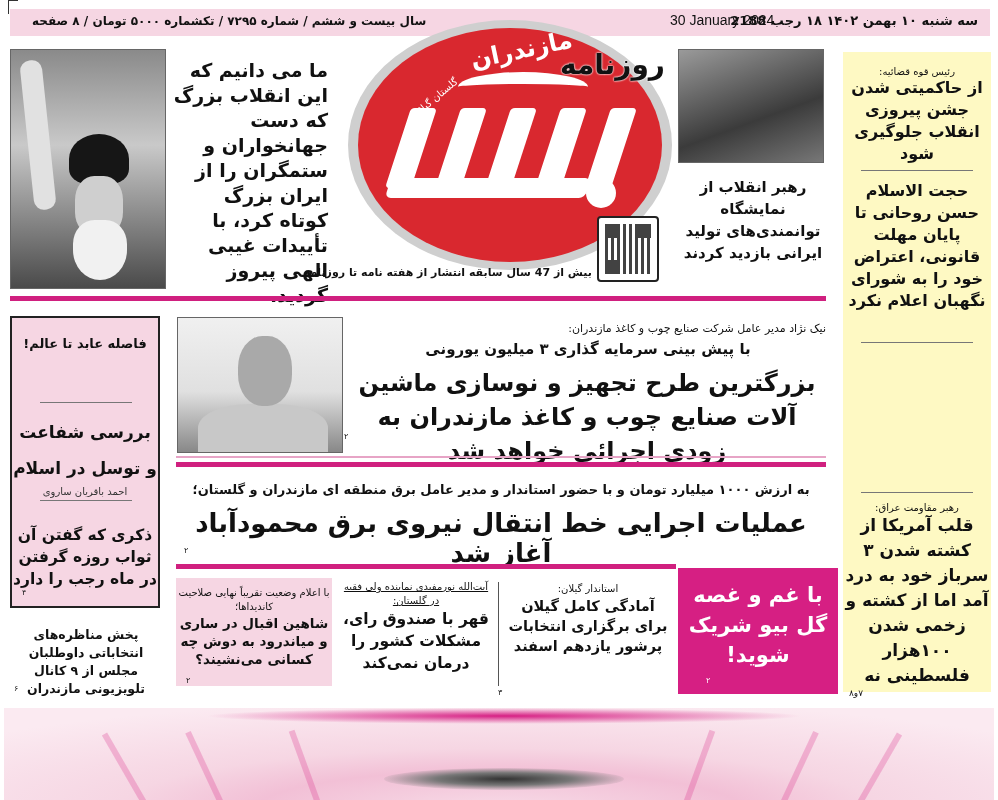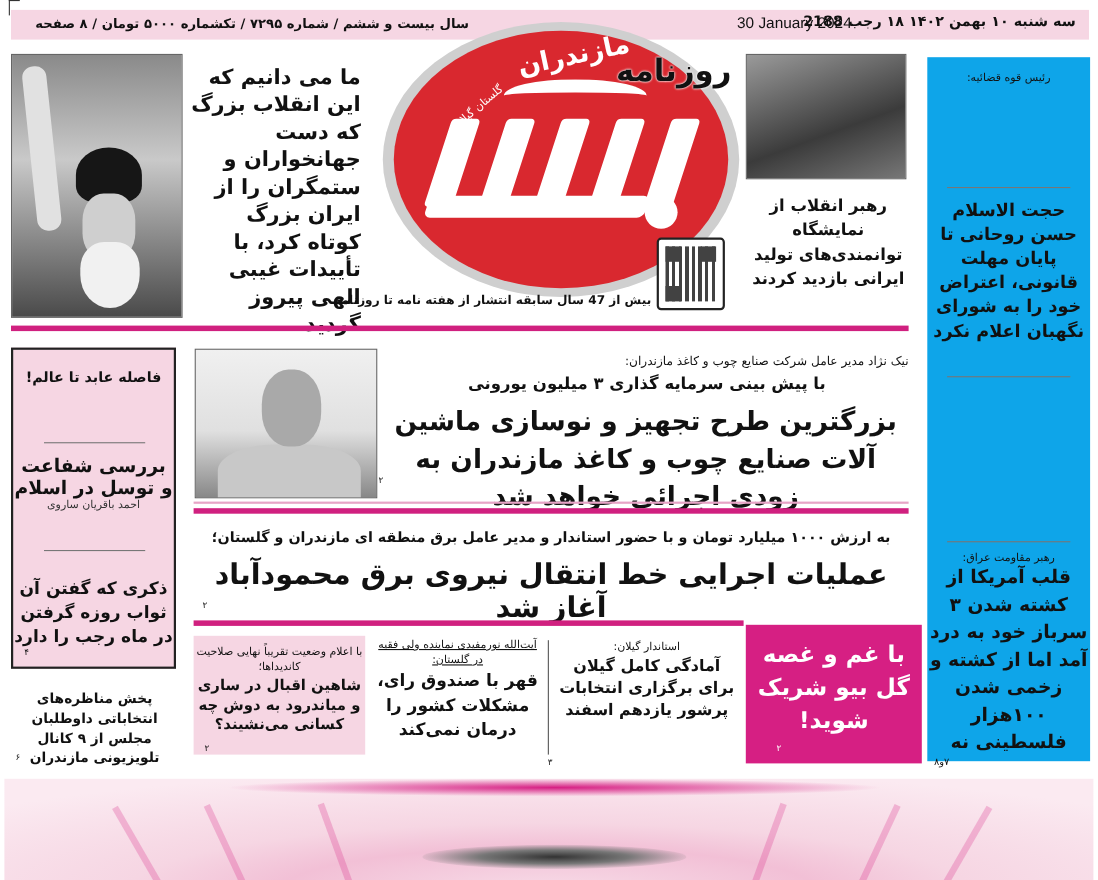--- a/index.html
+++ b/index.html
@@ -52,40 +52,40 @@
   .quote { left: 172px; top: 58px; width: 156px; font-size: 19px; font-weight: bold; line-height: 25px; text-align: right; }
 
   
   .leader-caption { left: 680px; top: 176px; width: 146px; font-size: 15px; font-weight: bold; line-height: 22px; text-align: center; }
 
   
   .rule-mag { height: 5px; background: #d0207f; }
   .rule-thin-mag { height: 2px; background: #e7a4c6; }
 
   
-  .right-col { left: 843px; top: 52px; width: 148px; height: 640px; background: #0ea5e9; }
+  .right-col { left: 843px; top: 52px; width: 148px; height: 640px; background: #fef9c3; }
   .rc-item { position: absolute; left: 0; width: 148px; text-align: center; }
   .rc-kicker { font-size: 10px; }
   .rc-title { font-size: 16px; font-weight: bold; line-height: 22px; }
   .rc-rule { position: absolute; left: 18px; width: 112px; height: 1px; background: #777; }
   .rc-ref { font-size: 9px; font-weight: normal; }
 
   
   .ceo-kicker { left: 350px; top: 322px; width: 476px; font-size: 11px; }
   .ceo-sub { left: 350px; top: 340px; width: 476px; font-size: 15px; font-weight: bold; text-align: center; }
   .ceo-head { left: 348px; top: 366px; width: 478px; font-size: 24px; font-weight: bold; line-height: 34px; text-align: center; }
   .ref-num { font-size: 8px; font-weight: normal; }
 
   .power-kicker { left: 176px; top: 482px; width: 650px; font-size: 13px; font-weight: bold; text-align: center; }
   .power-head { left: 176px; top: 508px; width: 650px; font-size: 26px; font-weight: bold; text-align: center; }
 
   
   .left-box { left: 10px; top: 316px; width: 150px; height: 292px; background: #f6d6e3; border: 2px solid #222; }
   .lb-item { position: absolute; left: 0; width: 146px; text-align: center; }
-  .lb-title { font-size: 17px; font-weight: bold; line-height: 20px; }
+  .lb-title { font-size: 17px; font-weight: bold; line-height: 36px; }
   .lb-author { font-size: 10px; color: #333; }
   .lb-rule { position: absolute; left: 28px; width: 92px; height: 1px; background: #777; }
   .tv-head { left: 8px; top: 626px; width: 156px; font-size: 12.5px; font-weight: bold; line-height: 18px; text-align: center; }
 
   
   .box-shahin { left: 176px; top: 578px; width: 156px; height: 108px; background: #f6d6e3; }
   .bs-kicker { font-size: 10px; text-align: center; margin-top: 8px; line-height: 14px; }
   .bs-title { font-size: 13.5px; font-weight: bold; text-align: center; line-height: 18px; }
   .box-nour { left: 340px; top: 580px; width: 152px; }
   .bn-kicker { font-size: 10px; text-align: center; line-height: 14px; text-decoration: underline; }
@@ -145,20 +145,21 @@
 <div class="abs quote">ما می دانیم که این انقلاب بزرگ که دست جهانخواران و ستمگران را از ایران بزرگ کوتاه کرد، با تأییدات غیبی الهی پیروز گردید.</div>
 
 <div class="abs photo photo-leader"></div>
 <div class="abs leader-caption">رهبر انقلاب از نمایشگاه توانمندی‌های تولید ایرانی بازدید کردند</div>
 
 <div class="abs rule-mag" style="left:10px; top:296px; width:816px;"></div>
 
 <div class="abs right-col">
   <div class="rc-item" style="top:14px;">
     <div class="rc-kicker">رئیس قوه قضائیه:</div>
+    <div class="rc-title">از حاکمیتی شدن جشن پیروزی انقلاب جلوگیری شود</div>
   </div>
   <div class="rc-rule" style="top:118px;"></div>
   <div class="rc-item" style="top:128px;">
     <div class="rc-title">حجت الاسلام حسن روحانی تا پایان مهلت قانونی، اعتراض خود را به شورای نگهبان اعلام نکرد</div>
   </div>
   <div class="rc-rule" style="top:290px;"></div>
   <div class="rc-rule" style="top:440px;"></div>
   <div class="rc-item" style="top:450px;">
     <div class="rc-kicker">رهبر مقاومت عراق:</div>
     <div class="rc-title" style="font-size:17px; line-height:25px;">قلب آمریکا از کشته شدن ۳ سرباز خود به درد آمد اما از کشته و زخمی شدن ۱۰۰هزار فلسطینی نه</div>

